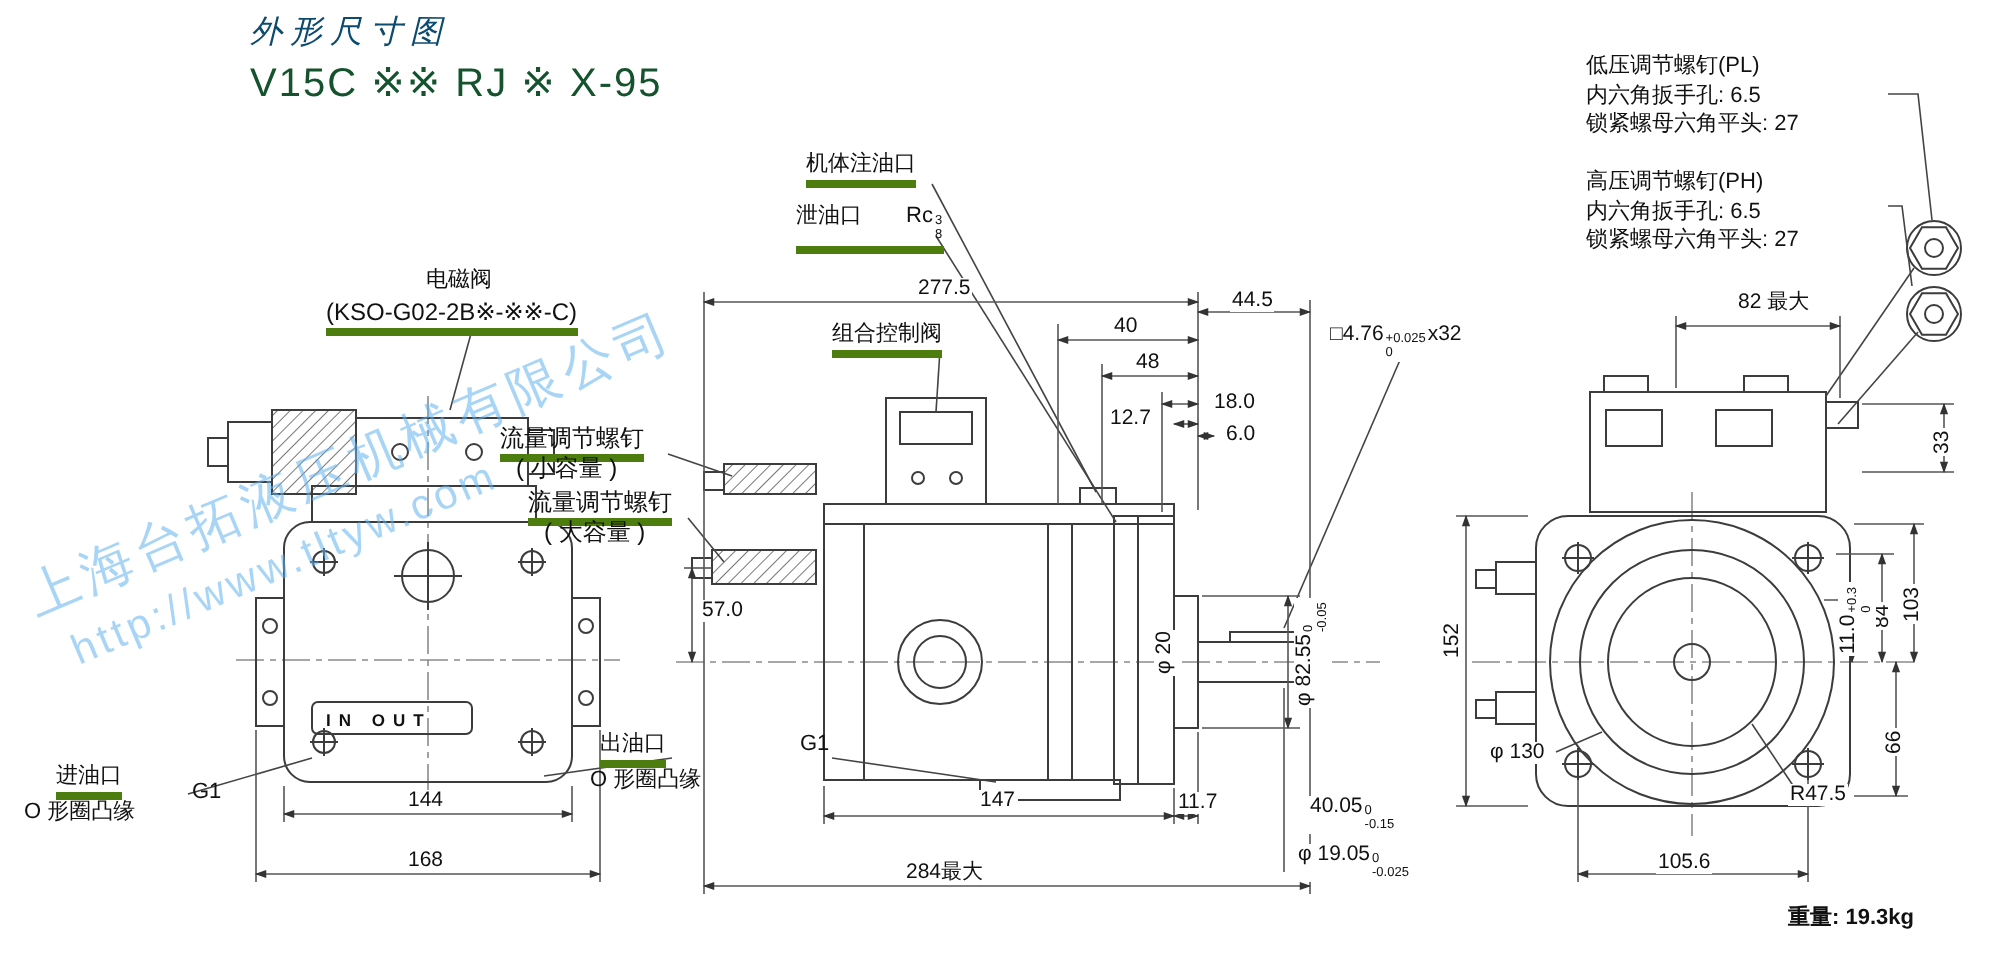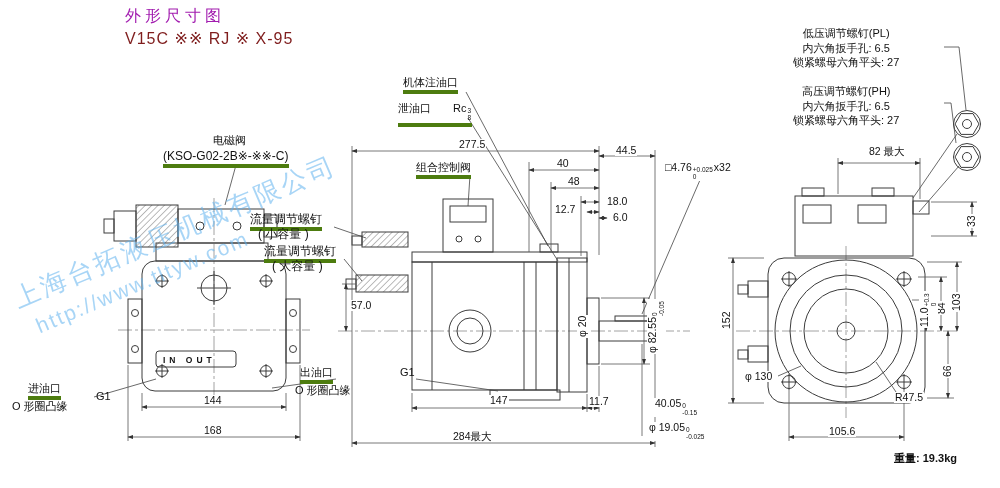--- a/index.html
+++ b/index.html
@@ -11,23 +11,23 @@
   .ld{stroke:#444;fill:none;stroke-width:0.8;}
   .dl{stroke:#555;fill:none;stroke-width:0.8;}
   .lbl{position:absolute;font-size:11px;line-height:13px;white-space:nowrap;}
   .sm{font-size:12px;}
   .u{border-bottom:4px solid #4d7c0f;padding-bottom:1px;}
   .dim{position:absolute;font-size:10.5px;line-height:11px;white-space:nowrap;background:#fff;padding:0 1px;}
   .vdim{position:absolute;font-size:10.5px;line-height:11px;white-space:nowrap;background:#fff;padding:0 1px;
         transform:rotate(-90deg);transform-origin:0 0;}
   .tol{display:inline-flex;flex-direction:column;font-size:6.5px;line-height:6.8px;vertical-align:-1px;margin:0 1px;text-align:left;}
   .sp{display:inline-block;width:22px;}
-  .t1{position:absolute;left:125px;top:6px;font-size:16px;letter-spacing:4px;color:#a21caf;}
-  .t2{position:absolute;left:125px;top:29px;font-size:16px;letter-spacing:1px;color:#7f1d1d;}
-  .note{position:absolute;font-size:11px;line-height:14.5px;white-space:nowrap;text-align:center;}
+  .t1{position:absolute;left:125px;top:6px;font-size:16px;letter-spacing:4px;color:#0c4a6e;font-style:italic;}
+  .t2{position:absolute;left:125px;top:29px;font-size:20px;letter-spacing:1px;color:#14532d;}
+  .note{position:absolute;font-size:11px;line-height:14.5px;white-space:nowrap;}
   .io{position:absolute;left:163px;top:355px;font-size:8.5px;font-weight:bold;letter-spacing:4px;}
   .wt{position:absolute;left:894px;top:451px;font-size:11px;font-weight:bold;}
   .wm{position:absolute;left:8px;top:284px;transform:rotate(-23deg);transform-origin:0 0;
       color:rgba(96,178,238,0.55);white-space:nowrap;pointer-events:none;}
   .wm1{font-size:26px;letter-spacing:3px;}
   .wm2{font-size:21px;letter-spacing:2px;margin-top:4px;margin-left:10px;}
 </style>
 </head>
 <body>
 

